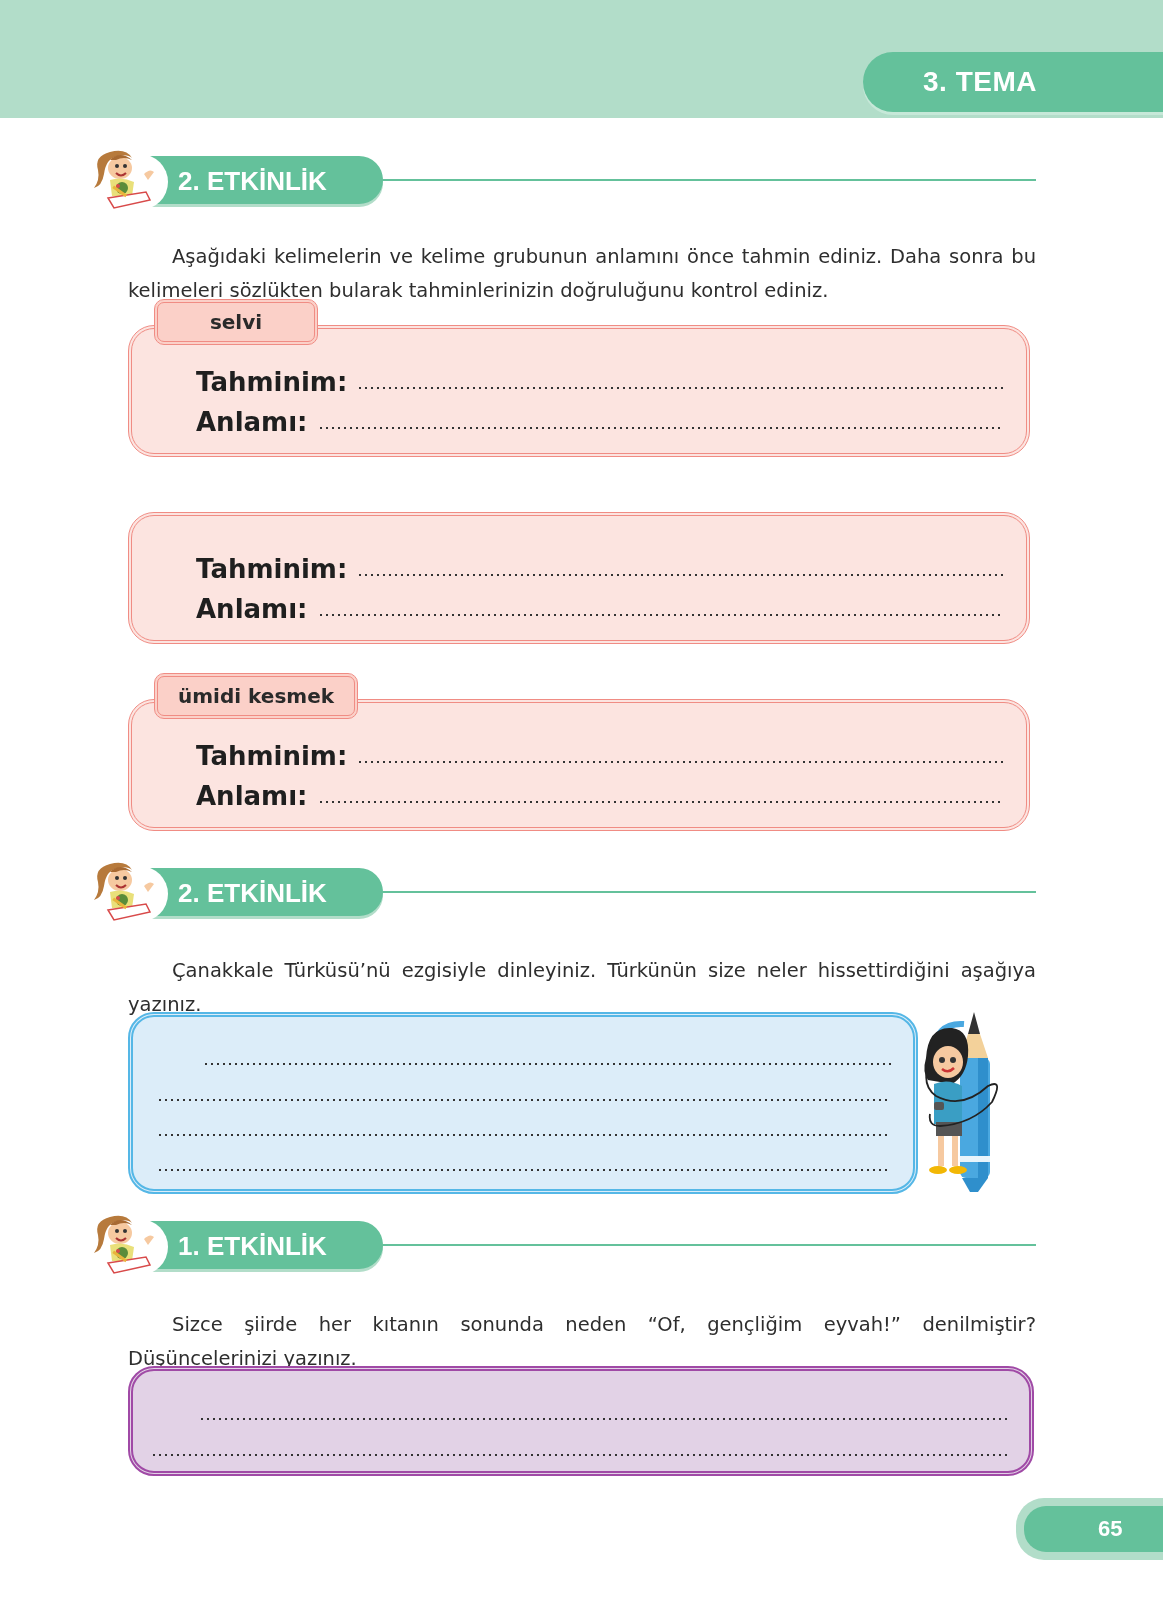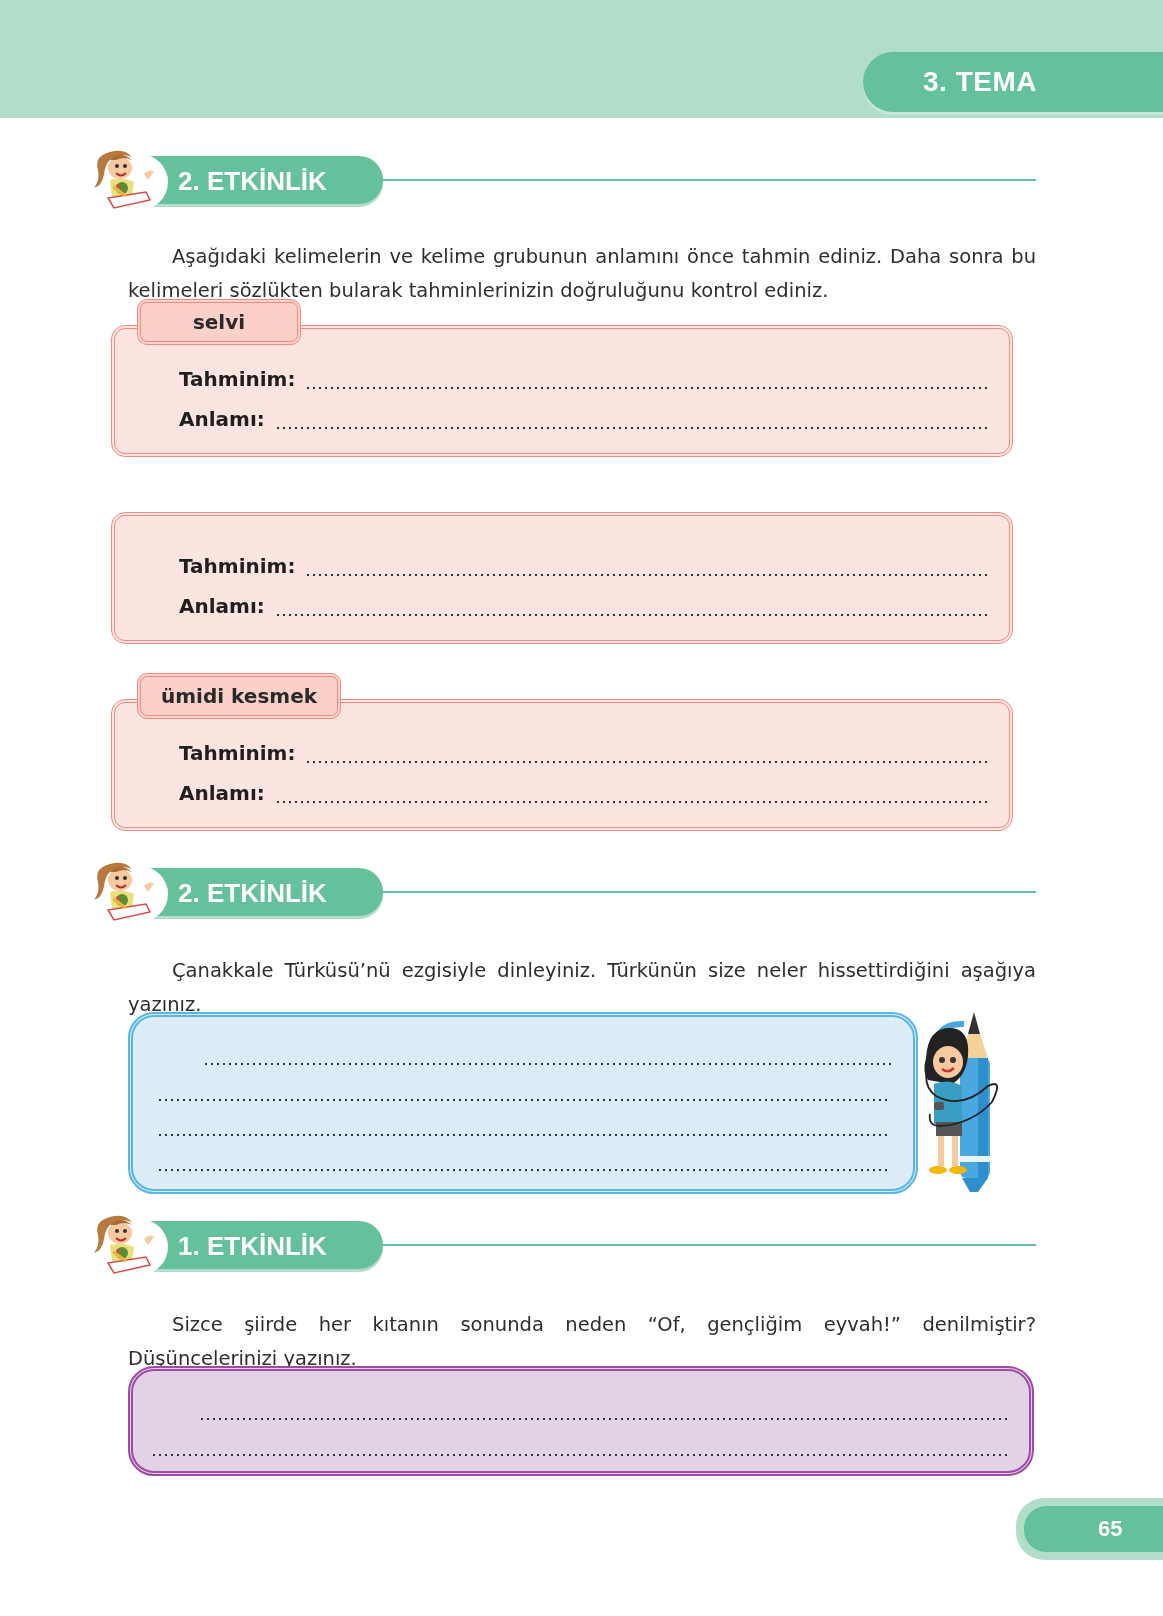--- a/index.html
+++ b/index.html
@@ -43,37 +43,37 @@
   .para {
     position: absolute; left: 128px; width: 908px;
     font-size: 19.5px; line-height: 34px; color: #2e2e2e;
     text-align: justify;
     font-family: "DejaVu Sans", sans-serif;
     margin-top: 20px;
   }
   .para .indent { display: inline-block; width: 44px; }
 
   .word-box {
-    position: absolute; left: 111px; width: 902px; height: 132px;
-    background: #fce4e0; border: 4px double #f08c84; border-radius: 14px;
+    position: absolute; left: 128px; width: 902px; height: 132px;
+    background: #fce4e0; border: 4px double #f08c84; border-radius: 26px;
     box-sizing: border-box;
   }
   .word-tag {
     position: absolute; left: 22px; top: -30px; height: 46px;
     background: #fbd0c8; border: 4px double #f08c84; border-radius: 10px;
     box-sizing: border-box; padding: 0 20px;
     font-weight: bold; font-size: 20px; line-height: 38px; color: #2a2a2a;
     font-family: "DejaVu Sans", sans-serif; min-width: 164px; text-align: center;
   }
   .field-row {
     position: absolute; left: 64px; right: 22px; height: 30px;
     display: flex; align-items: baseline;
   }
   .field-label {
-    font-weight: bold; font-size: 20px; color: #1f1f1f; white-space: nowrap;
+    font-weight: bold; font-size: 26px; color: #1f1f1f; white-space: nowrap;
     margin-right: 10px;
   }
   .dots {
     flex: 1; height: 2px; align-self: flex-end; margin-bottom: 8px;
     background-image: radial-gradient(circle, #333 0.9px, transparent 1.2px);
     background-size: 6px 2px; background-repeat: repeat-x;
   }
 
   .blue-box {
     position: absolute; left: 128px; top: 1012px; width: 790px; height: 182px;

